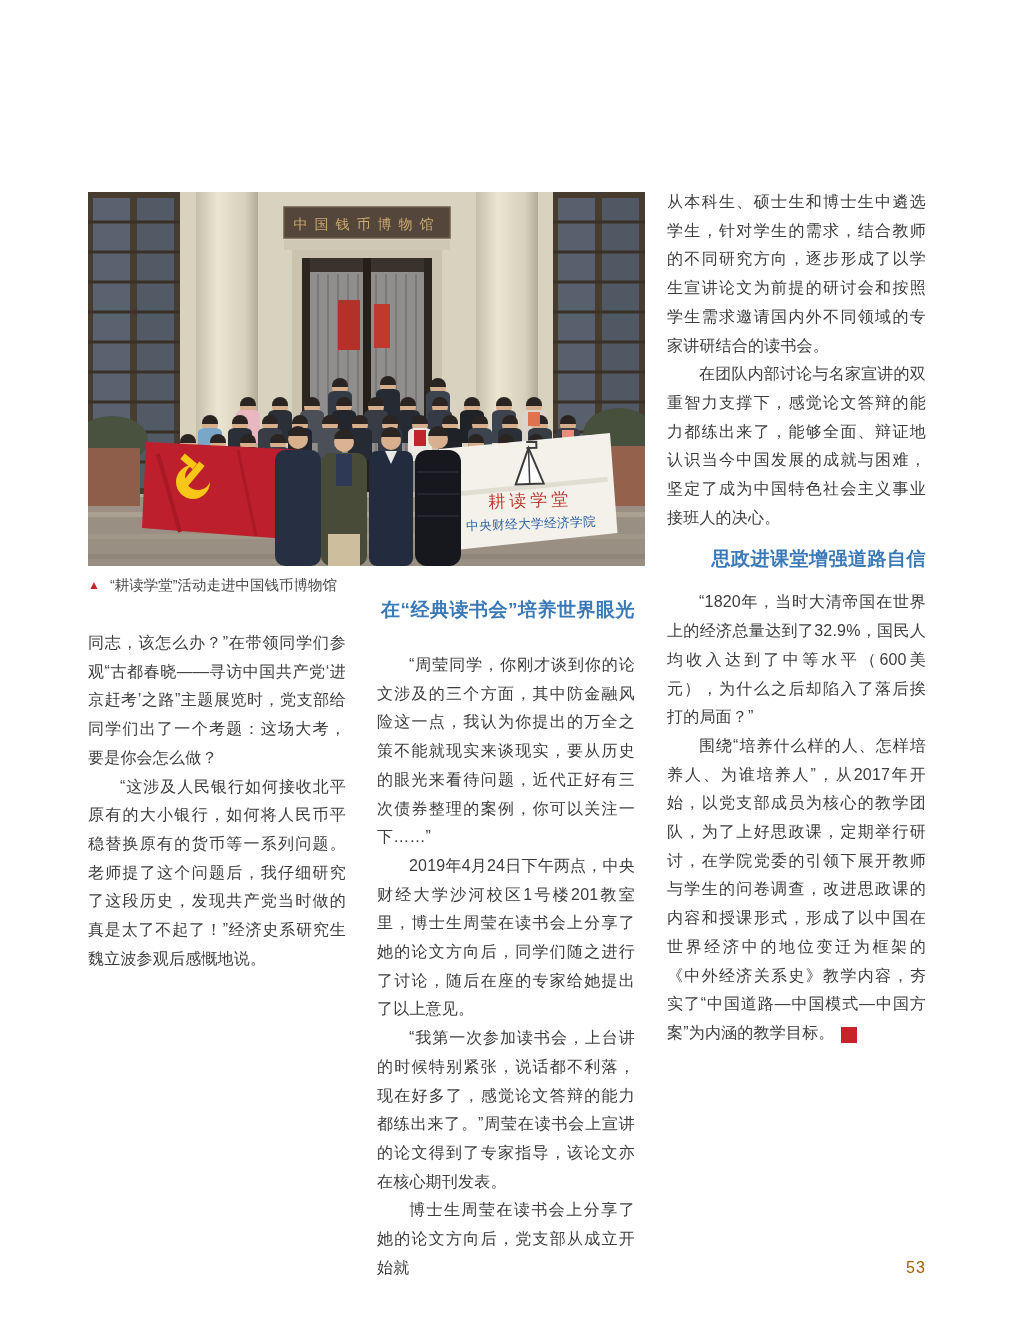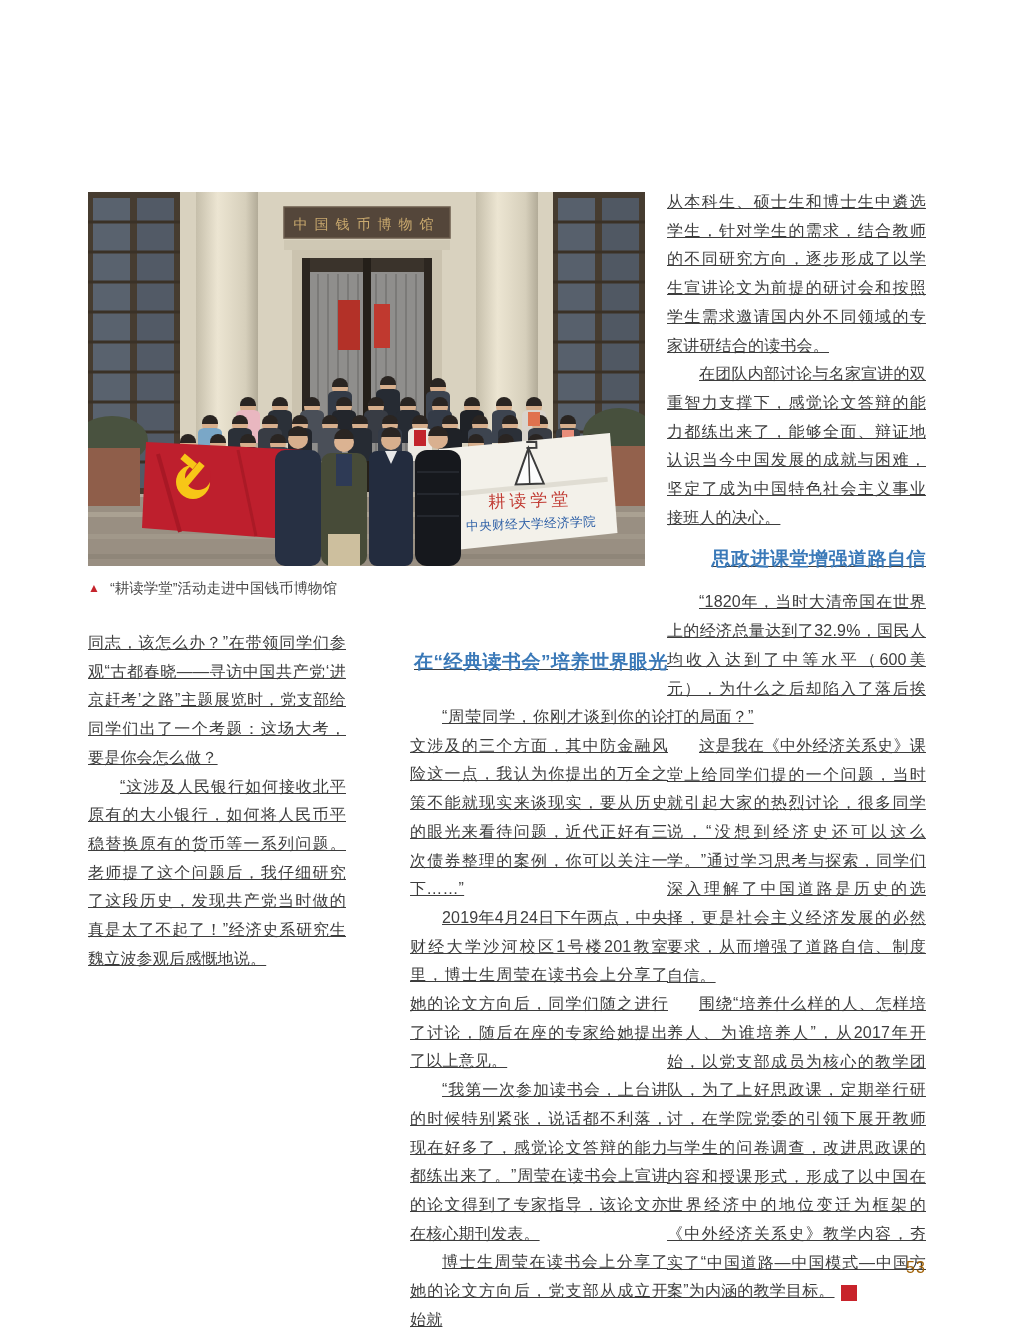--- a/index.html
+++ b/index.html
@@ -8,26 +8,26 @@
     font-family:"Liberation Sans","DejaVu Sans",sans-serif;
     color:#3d3d3d;
   }
   .page{position:absolute;inset:0;overflow:hidden;}
   .photo{
     position:absolute;left:88px;top:192px;width:557px;height:374px;
     margin:0;overflow:hidden;background:#c4b5fd;
   }
   .caption{
     position:absolute;left:88px;top:575px;width:557px;
-    font-size:14.5px;line-height:26px;color:#4a4a4a;
+    font-size:14.5px;line-height:21px;color:#4a4a4a;
   }
   .caption .tri{color:#c5242c;font-size:12px;margin-right:10px;vertical-align:1px;}
-  .col{position:absolute;text-decoration:underline;}
+  .col{position:absolute;}
   .col-left{left:88px;top:629px;width:258px;}
-  .col-mid{left:377px;top:645px;width:258px;margin-left:33px;}
+  .col-mid{left:377px;top:593px;width:258px;}
   .col-right{left:667px;top:188px;width:259px;}
   .body-p{
     margin:0;font-size:16px;line-height:28.7px;text-align:justify;
     letter-spacing:0.2px;color:#3d3d3d;
   }
   .ind{text-indent:2em;}
   .heading{
     font-size:19px;font-weight:700;color:#3a79b8;letter-spacing:0.5px;
     margin:0;
     text-align:right;
@@ -261,19 +261,18 @@
     <p class="body-p ind">2019年4月24日下午两点，中央财经大学沙河校区1号楼201教室里，博士生周莹在读书会上分享了她的论文方向后，同学们随之进行了讨论，随后在座的专家给她提出了以上意见。</p>
     <p class="body-p ind">“我第一次参加读书会，上台讲的时候特别紧张，说话都不利落，现在好多了，感觉论文答辩的能力都练出来了。”周莹在读书会上宣讲的论文得到了专家指导，该论文亦在核心期刊发表。</p>
     <p class="body-p ind">博士生周莹在读书会上分享了她的论文方向后，党支部从成立开始就</p>
   </div>
 
   <div class="col col-right">
     <p class="body-p">从本科生、硕士生和博士生中遴选学生，针对学生的需求，结合教师的不同研究方向，逐步形成了以学生宣讲论文为前提的研讨会和按照学生需求邀请国内外不同领域的专家讲研结合的读书会。</p>
     <p class="body-p ind">在团队内部讨论与名家宣讲的双重智力支撑下，感觉论文答辩的能力都练出来了，能够全面、辩证地认识当今中国发展的成就与困难，坚定了成为中国特色社会主义事业接班人的决心。</p>
     <h2 class="heading heading-right">思政进课堂增强道路自信</h2>
     <p class="body-p ind">“1820年，当时大清帝国在世界上的经济总量达到了32.9%，国民人均收入达到了中等水平（600美元），为什么之后却陷入了落后挨打的局面？”</p>
-    <p class="body-p ind">这是我在《中外经济关系史》课堂上给同学们提的一个问题，当时就引起大家的热烈讨论，很多同学说，“没想到经济史还可以这么学。”通过学习思考与探索，同学们深入理解了中国道路是历史的选择，更是社会主义经济发展的必然要求，从而增强了道路自信、制度自信。</p>
     <p class="body-p ind"><span>围绕“培养什么样的人、怎样培养人、为谁培养人”，从2017年开始，以党支部成员为核心的教学团队，为了上好思政课，定期举行研讨，在学院党委的引领下展开教师与学生的问卷调查，改进思政课的内容和授课形式，形成了以中国在世界经济中的地位变迁为框架的《中外经济关系史》教学内容，夯实了“中国道路—中国模式—中国方案”为内涵的教学目标。</span><span class="endmark">Z</span></p>
   </div>
 
   <div class="pagenum">53</div>
 
 </div>
 
 </body></html>

